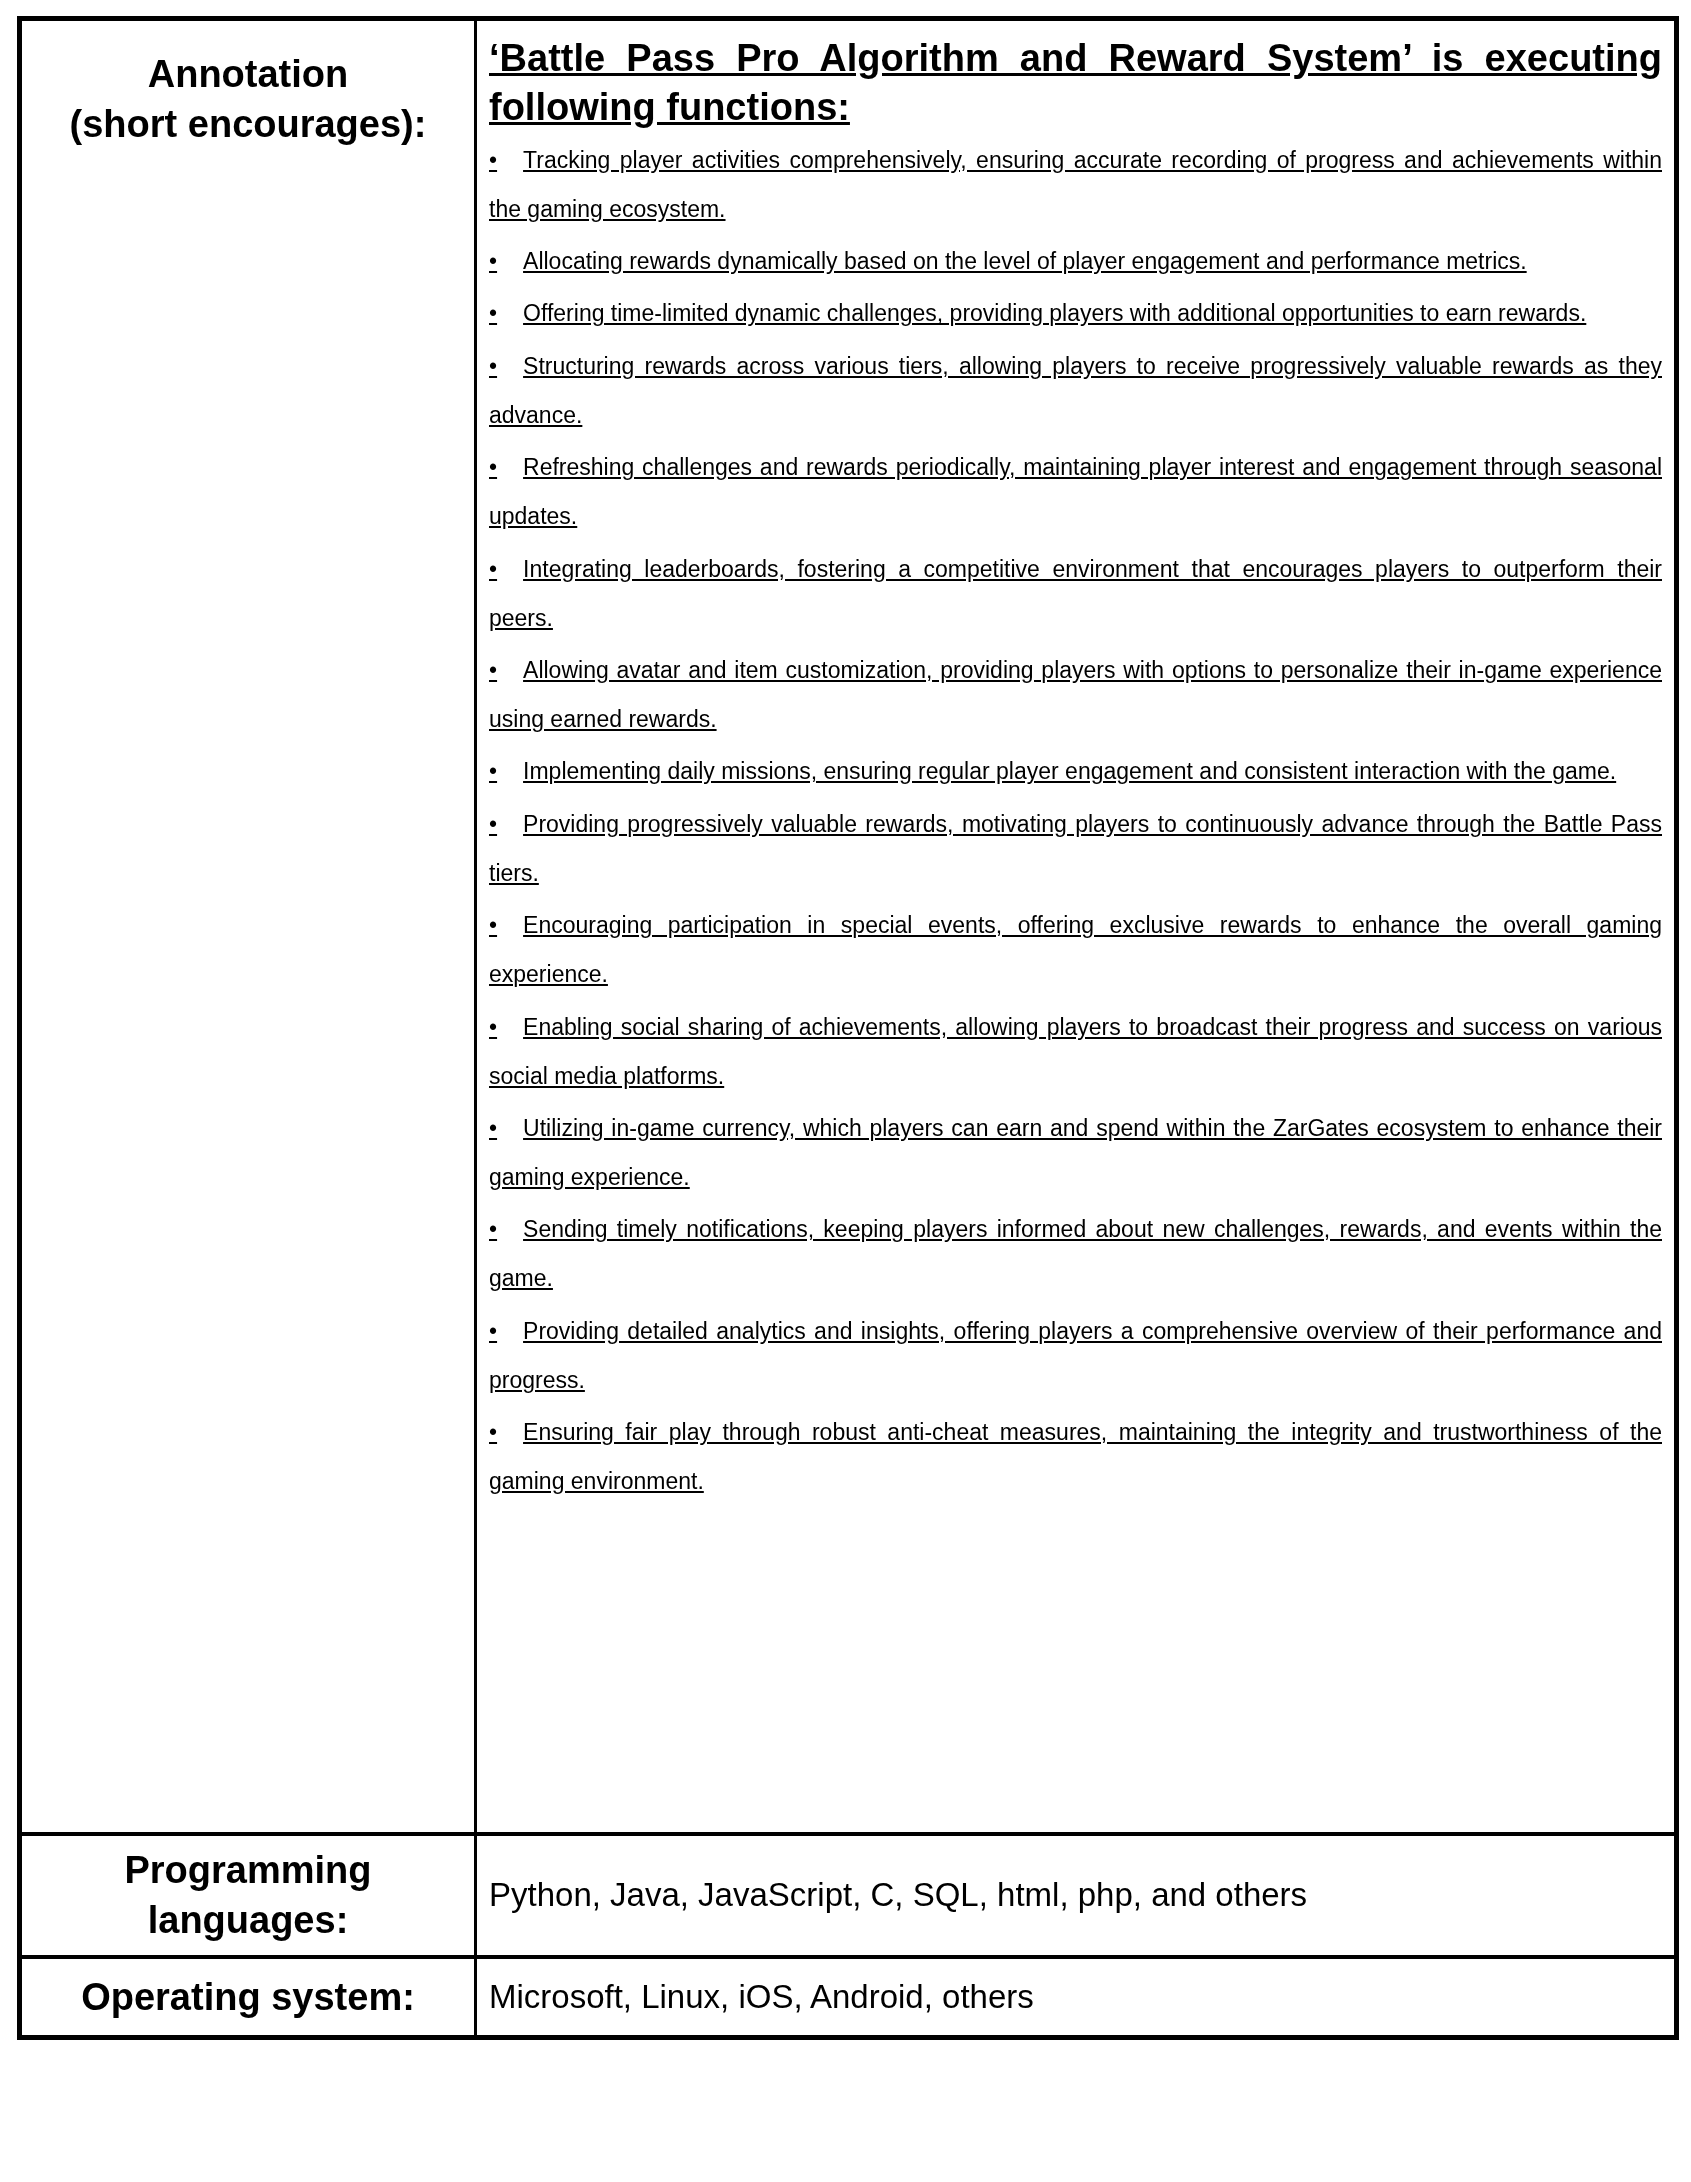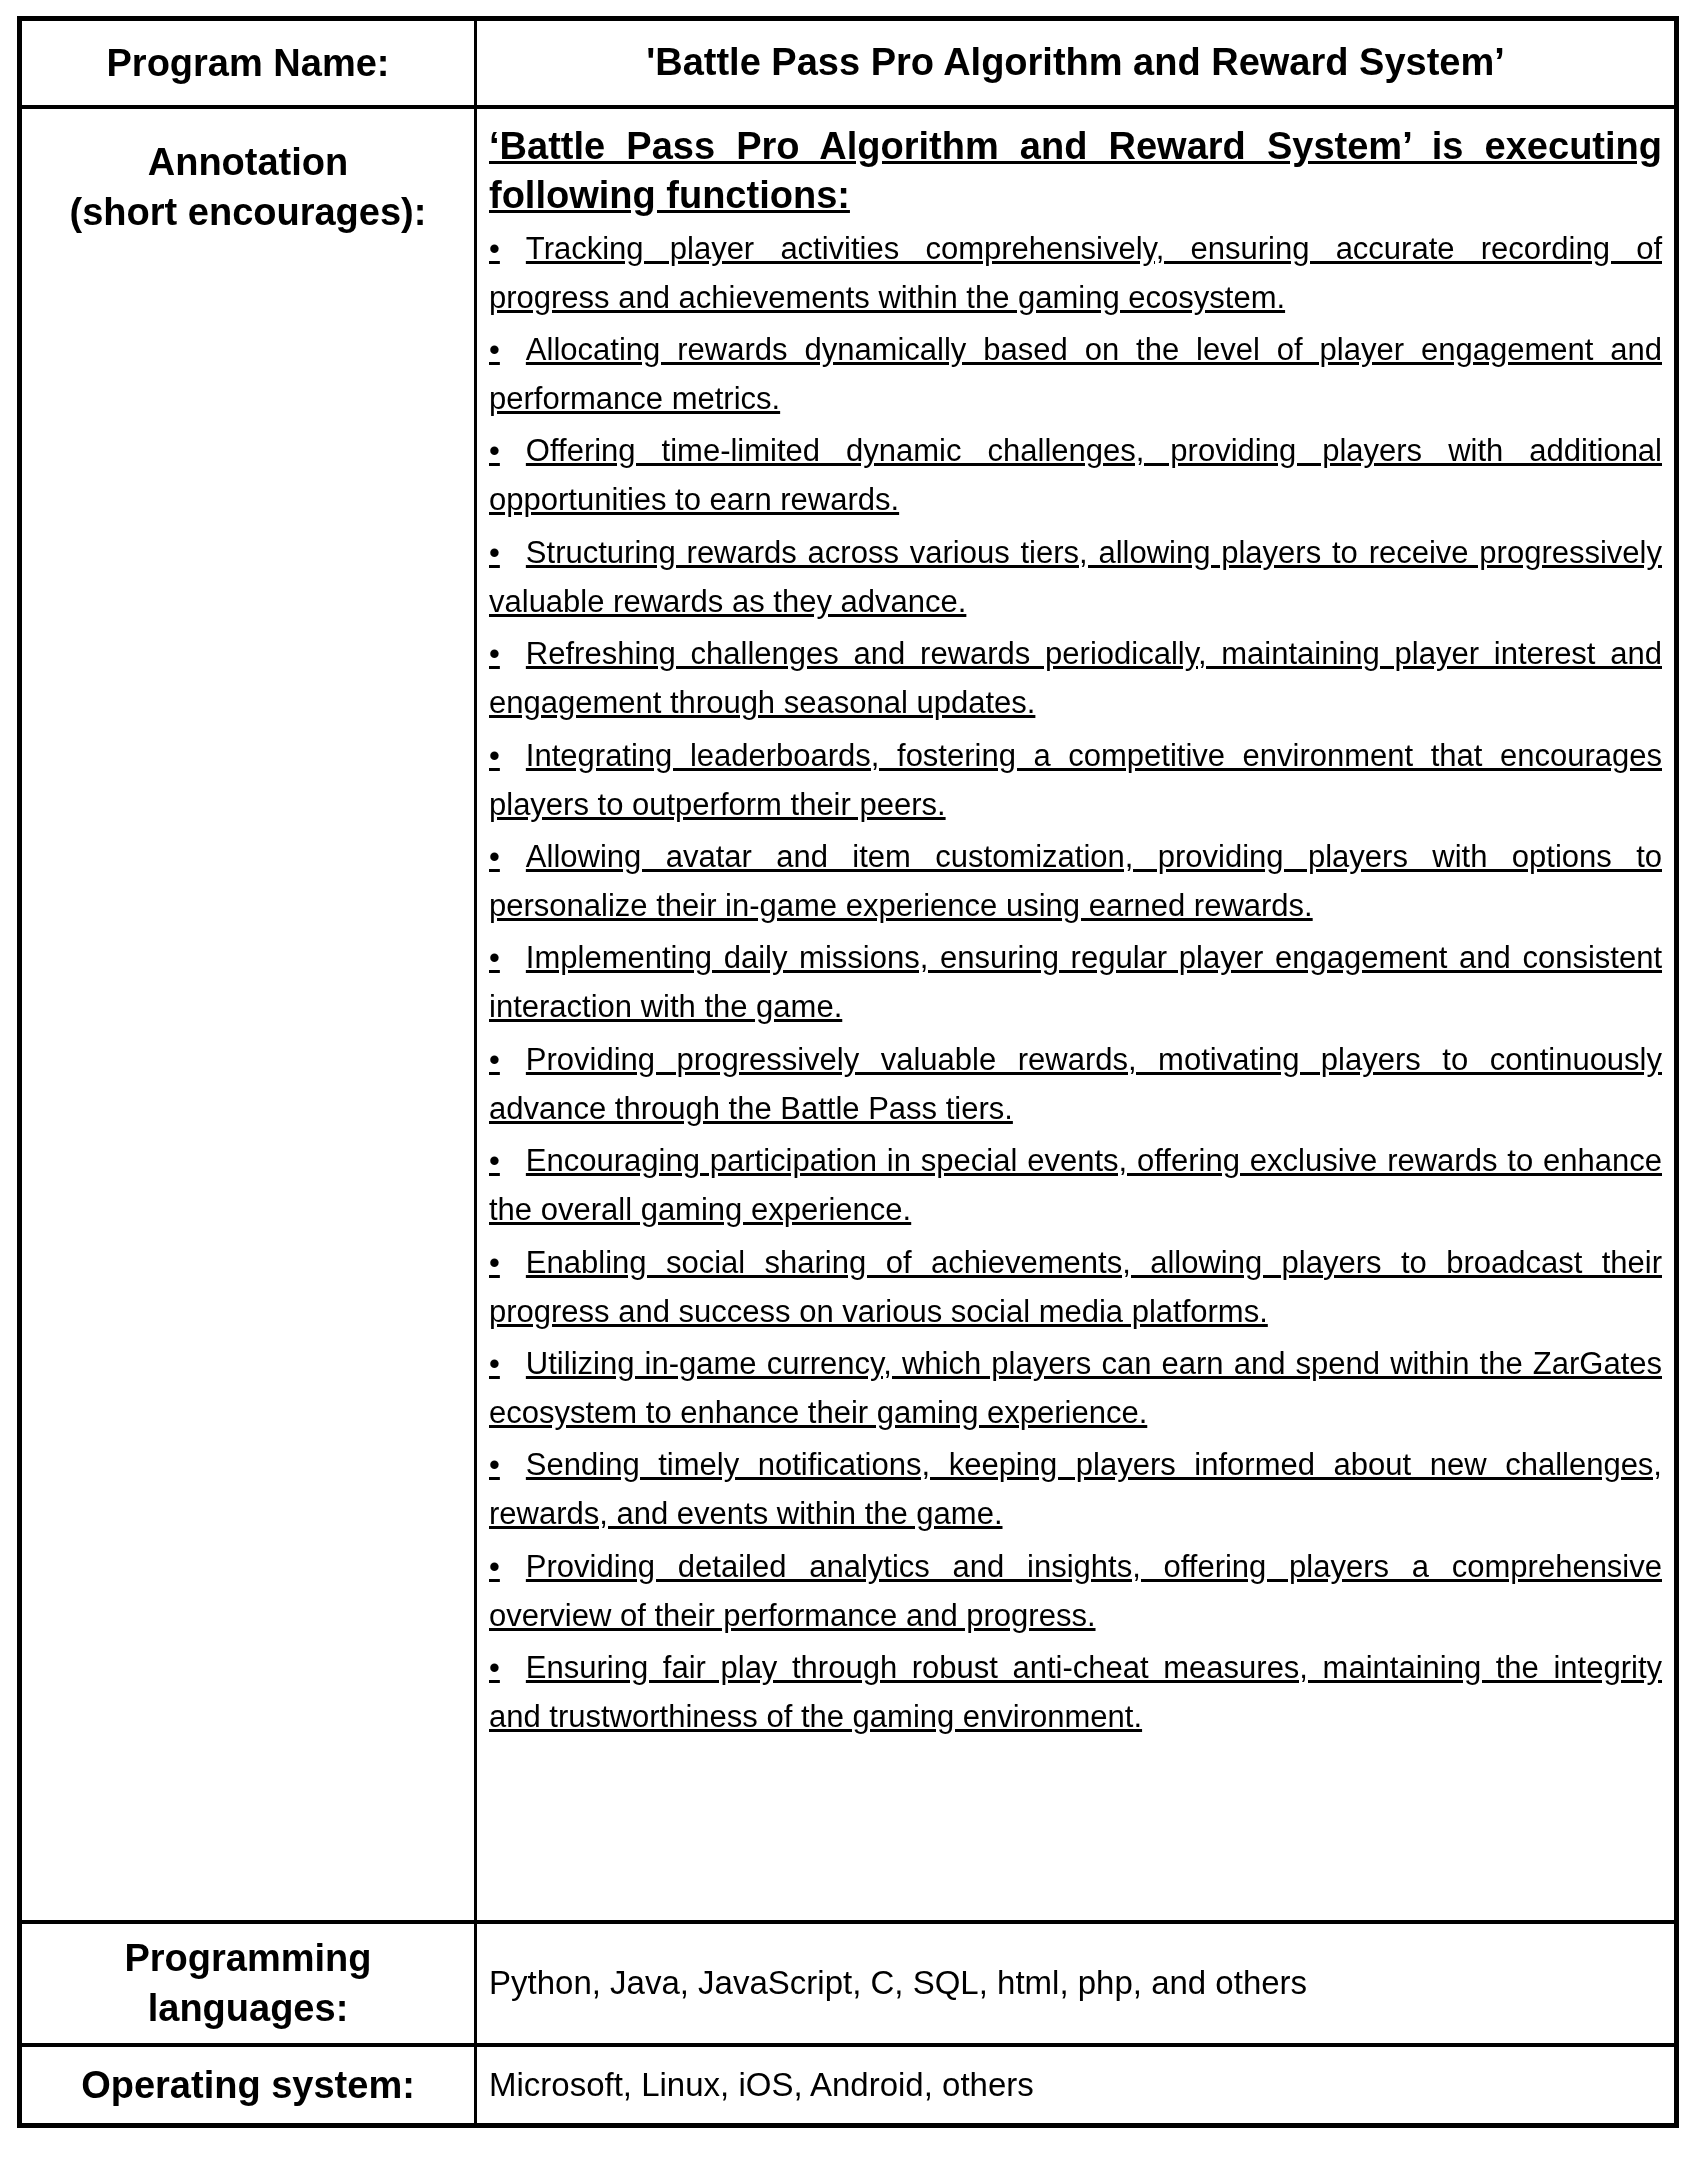--- a/index.html
+++ b/index.html
@@ -56,21 +56,21 @@
   td.anno-val { padding: 13.8px 12px 0 12px; text-decoration: underline; }
   p.intro {
     margin: 0;
     font-weight: bold;
     font-size: 38px;
     line-height: 49px;
     text-align: justify;
   }
   p.bullet {
     margin: 3.4px 0 0 0;
-    font-size: 31px;
+    font-size: 23px;
     line-height: 49px;
     text-align: justify;
   }
   p.bullet .dot { padding-right: 26px; }
   
   tr.r-comp td { height: 72px; }
   tr.r-lang td { height: 119px; }
   tr.r-os   td { height: 76px; }
   td.plain-val {
     text-align: left;
@@ -80,24 +80,20 @@
 </style>
 </head>
 <body>
 
 <table class="doc-table">
   <colgroup>
     <col class="c-label">
     <col class="c-value">
   </colgroup>
   <tbody>
-    <tr class="r-name">
-      <td class="lbl">Program Name:</td>
-      <td class="val name-val">'Battle Pass Pro Algorithm and Reward System’</td>
-    </tr>
 
     <tr class="r-anno">
       <td class="lbl anno-lbl">
         <div>Annotation</div>
         <div>(short encourages):</div>
       </td>
       <td class="val anno-val">
         <p class="intro">‘Battle Pass Pro Algorithm and Reward System’ is executing following functions:</p>
         <p class="bullet"><span class="dot">•</span><span>Tracking player activities comprehensively, ensuring accurate recording of progress and achievements within the gaming ecosystem.</span></p>
         <p class="bullet"><span class="dot">•</span><span>Allocating rewards dynamically based on the level of player engagement and performance metrics.</span></p>

